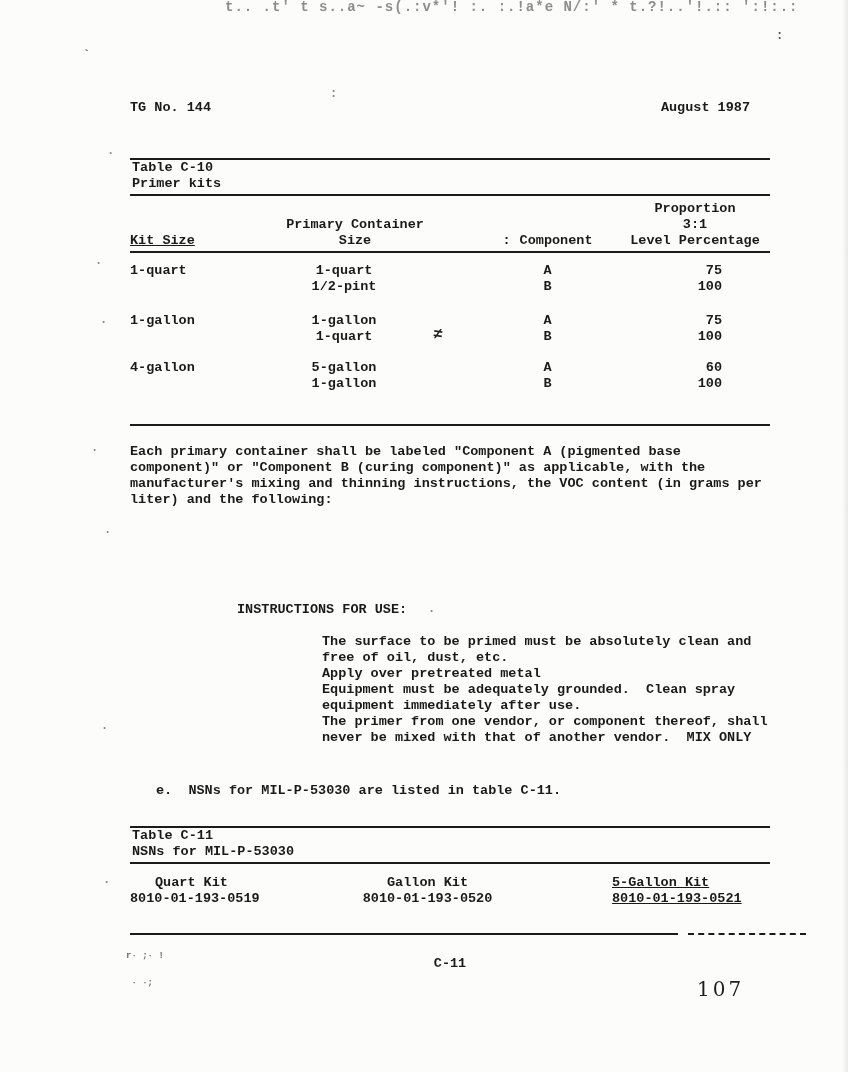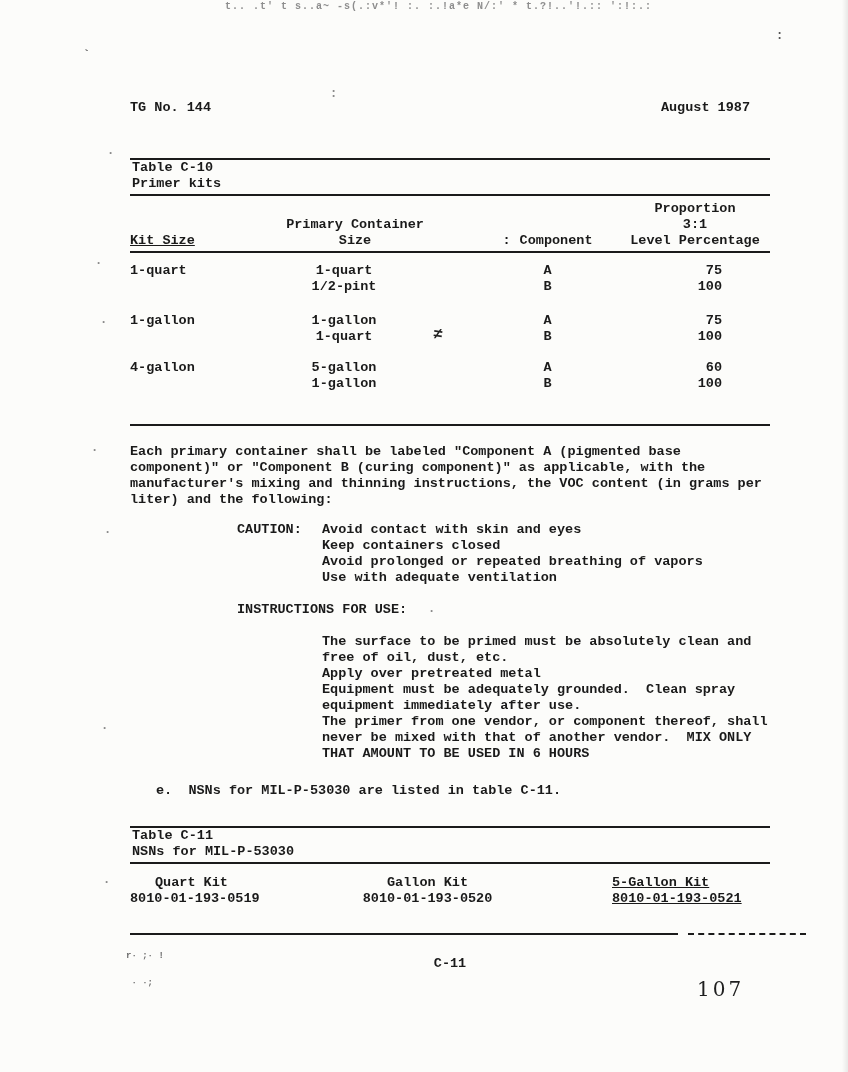--- a/index.html
+++ b/index.html
@@ -5,21 +5,21 @@
   html,body{margin:0;padding:0;}
   body{width:848px;height:1072px;background:#f4f4f2;}
   .page{
     position:relative;width:848px;height:1072px;background:#fcfcfa;
     font-family:"Liberation Mono","DejaVu Sans Mono",monospace;
     font-weight:700;font-size:13.5px;line-height:16px;color:#1a1a1a;
     overflow:hidden;
   }
   .page::after{content:"";position:absolute;right:0;top:0;bottom:0;width:6px;
     background:linear-gradient(to left,rgba(0,0,0,0.08),transparent);pointer-events:none;}
-  .noise-top{position:absolute;top:2px;left:225px;width:420px;font-size:10px;
+  .noise-top{position:absolute;top:2px;left:225px;width:420px;font-size:14px;
     line-height:10px;color:#8d8d8d;letter-spacing:1px;white-space:nowrap;filter:blur(0.4px);}
   .speck{position:absolute;color:#555;font-size:12px;line-height:12px;}
   .speck.faint{color:#8a8a8a;}
   .doc-header{position:absolute;top:100px;left:130px;width:640px;
     display:flex;justify-content:space-between;padding-right:20px;box-sizing:border-box;white-space:pre;}
   .rule{height:0;border-top:2px solid #1b1b1b;}
   
   .c10{position:absolute;top:158px;left:130px;width:640px;}
   .t-title{white-space:pre;margin-left:2px;}
   .c10 .rule2{margin-top:2px;}
@@ -166,40 +166,30 @@
       </div>
     </div>
     <div class="rule rule-bottom"></div>
   </div>
 
   <div class="para">Each primary container shall be labeled "Component A (pigmented base
 component)" or "Component B (curing component)" as applicable, with the
 manufacturer's mixing and thinning instructions, the VOC content (in grams per
 liter) and the following:</div>
 
-  <div class="caution">
-    <div class="block-label">CAUTION:</div>
-    <div class="block-lines">
-      <div>Avoid contact with skin and eyes</div>
-      <div>Keep containers closed</div>
-      <div>Avoid prolonged or repeated breathing of vapors</div>
-      <div>Use with adequate ventilation</div>
-    </div>
-  </div>
 
   <div class="instr-label">INSTRUCTIONS FOR USE:</div>
   <div class="instr-lines">
     <div>The surface to be primed must be absolutely clean and</div>
     <div>free of oil, dust, etc.</div>
     <div>Apply over pretreated metal</div>
     <div>Equipment must be adequately grounded.  Clean spray</div>
     <div>equipment immediately after use.</div>
     <div>The primer from one vendor, or component thereof, shall</div>
     <div>never be mixed with that of another vendor.  MIX ONLY</div>
-    <div>THAT AMOUNT TO BE USED IN 6 HOURS</div>
   </div>
 
   <div class="item-e">e.  NSNs for MIL-P-53030 are listed in table C-11.</div>
 
   <div class="c11">
     <div class="rule"></div>
     <div class="t-title">Table C-11</div>
     <div class="t-title">NSNs for MIL-P-53030</div>
     <div class="rule rule2"></div>
 

